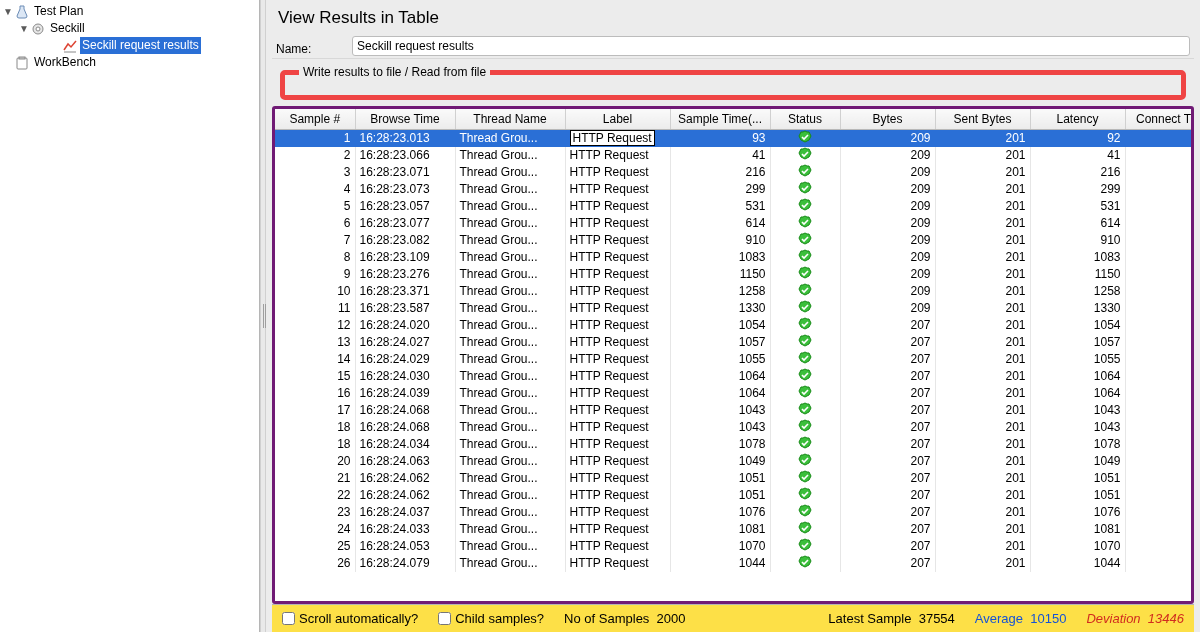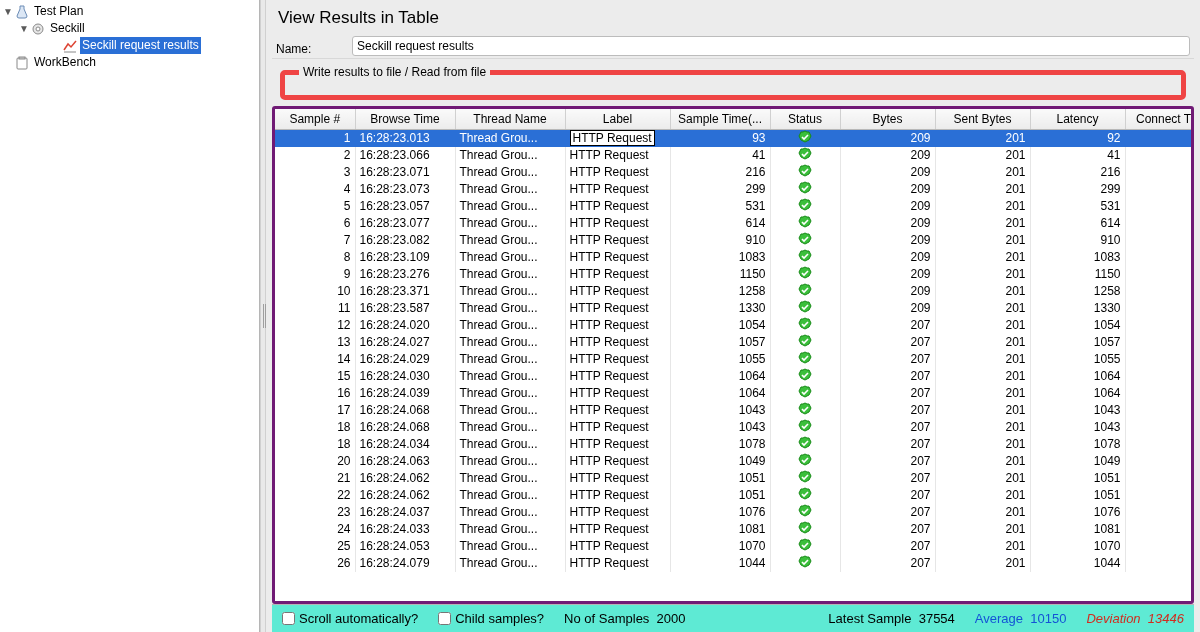--- a/index.html
+++ b/index.html
@@ -172,21 +172,21 @@
     background:#fff; color:#000; border:1px solid #000; padding:0 2px;
   }
   .num { text-align: right; }
   .ctr { text-align: center; }
   .status-ok {
     display:inline-block; width:14px;height:14px;
   }
   
   .footer {
     border-top: 1px solid #b5b5b5;
-    background:#5eead4;
+    background:#fde047;
     padding: 6px 10px;
     display:flex;
     align-items:center;
     gap: 20px;
     font-size:13px;
   }
   .footer .blue { color:#1453d6; }
   .footer .red { color:#d12c1f;font-style:italic; }
   .spacer { flex:1; }
   

